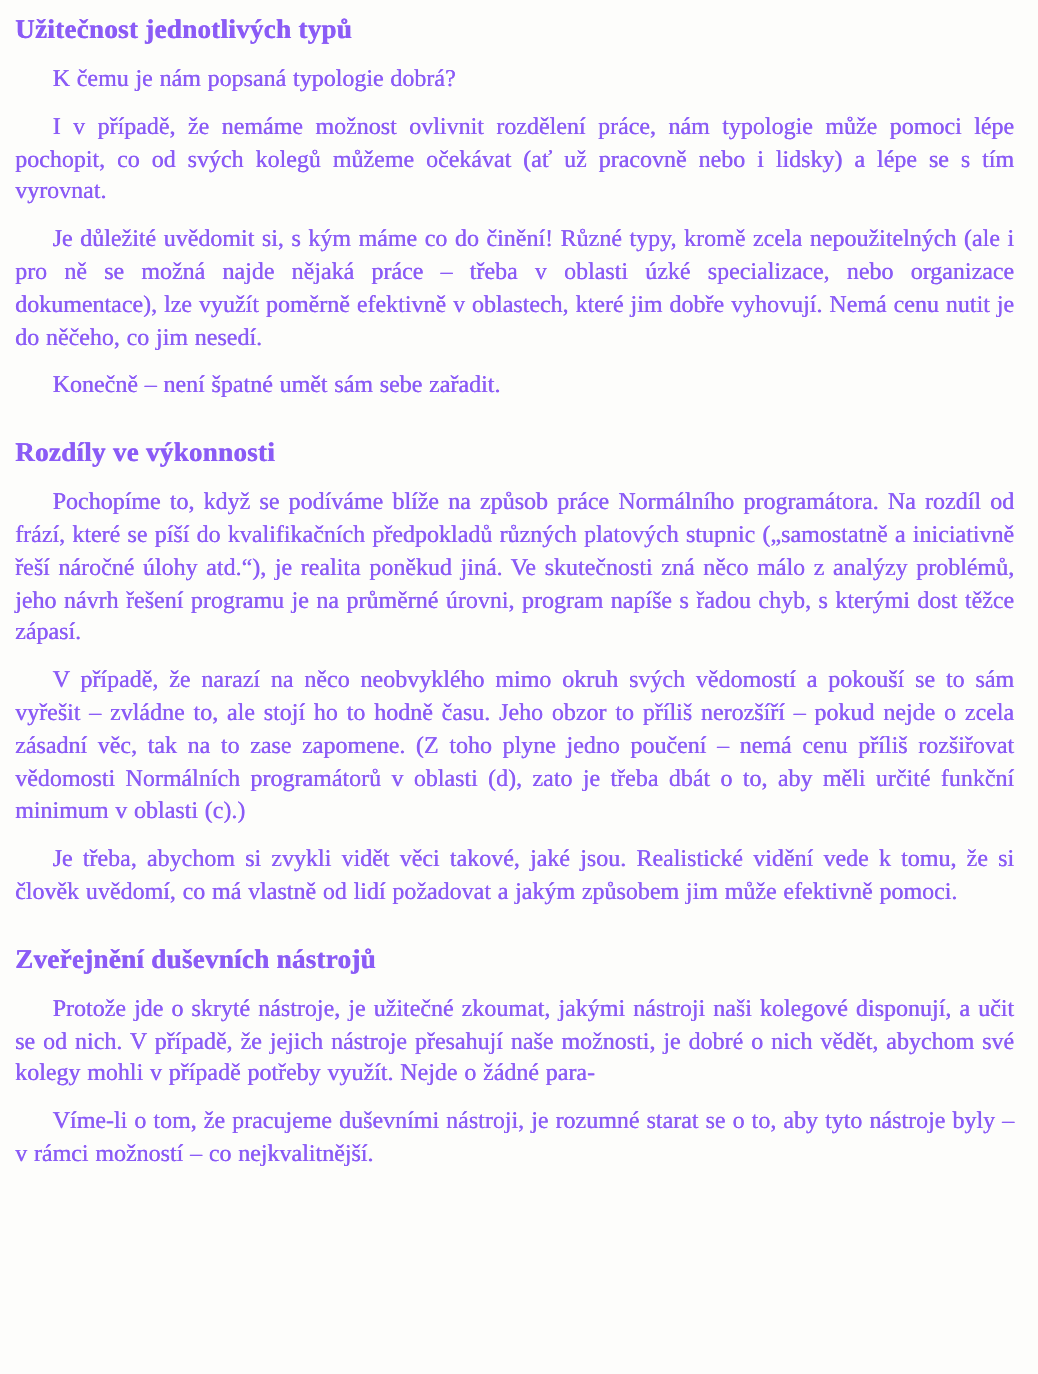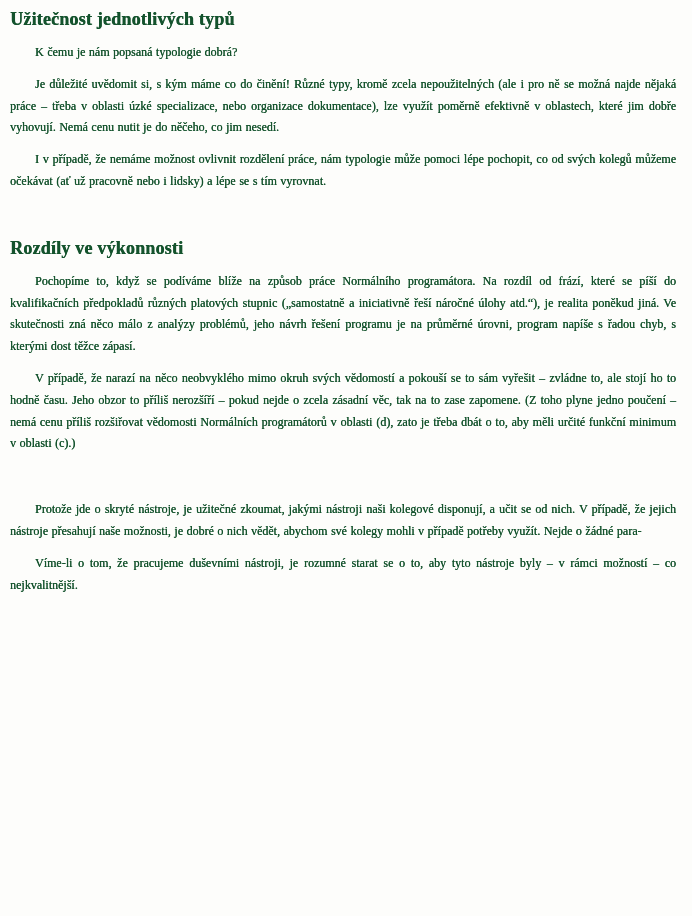--- a/index.html
+++ b/index.html
@@ -11,61 +11,64 @@
     width: 692px;
     height: 916px;
     overflow: hidden;
   }
   .page {
     box-sizing: border-box;
     width: 692px;
     height: 916px;
     padding: 8px 16px 0 10px;
     background: #fdfdfb;
-    color: #14532d;
+    color: #8b5cf6;
     font-family: "Liberation Serif", "DejaVu Serif", serif;
     
   }
   .section { margin: 0; }
-  .section + .section { margin-top: 44px; }
+  .section + .section { margin-top: 22px; }
   .heading {
     margin: 0 0 6px 0;
     font-size: 18px;
     line-height: 22px;
     font-weight: bold;
     letter-spacing: 0.2px;
     text-shadow: 0.4px 0 0 currentColor;
   }
   .para {
     margin: 10px 0 0 0;
-    font-size: 12px;
+    font-size: 16px;
     line-height: 21.8px;
     text-align: justify;
     text-indent: 25px;
     text-shadow: 0.25px 0 0 currentColor;
     word-spacing: 0.5px;
   }
   .section .para:first-of-type { margin-top: 12px; }
 </style>
 </head>
 <body>
 
 <div class="page">
 
   <section class="section">
     <h2 class="heading">Užitečnost jednotlivých typů</h2>
     <p class="para">K čemu je nám popsaná typologie dobrá?</p>
+    <p class="para">I v případě, že nemáme možnost ovlivnit rozdělení práce, nám typologie může pomoci lépe pochopit, co od svých kolegů můžeme očekávat (ať už pracovně nebo i lidsky) a lépe se s tím vyrovnat.</p>
     <p class="para">Je důležité uvědomit si, s kým máme co do činění! Různé typy, kromě zcela nepoužitelných (ale i pro ně se možná najde nějaká práce – třeba v oblasti úzké specializace, nebo organizace dokumentace), lze využít poměrně efektivně v oblastech, které jim dobře vyhovují. Nemá cenu nutit je do něčeho, co jim nesedí.</p>
-    <p class="para">I v případě, že nemáme možnost ovlivnit rozdělení práce, nám typologie může pomoci lépe pochopit, co od svých kolegů můžeme očekávat (ať už pracovně nebo i lidsky) a lépe se s tím vyrovnat.</p>
+    <p class="para">Konečně – není špatné umět sám sebe zařadit.</p>
   </section>
 
   <section class="section">
     <h2 class="heading">Rozdíly ve výkonnosti</h2>
     <p class="para">Pochopíme to, když se podíváme blíže na způsob práce Normálního programátora. Na rozdíl od frází, které se píší do kvalifikačních předpokladů různých platových stupnic („samostatně a iniciativně řeší náročné úlohy atd.“), je realita poněkud jiná. Ve skutečnosti zná něco málo z analýzy problémů, jeho návrh řešení programu je na průměrné úrovni, program napíše s řadou chyb, s kterými dost těžce zápasí.</p>
     <p class="para">V případě, že narazí na něco neobvyklého mimo okruh svých vědomostí a pokouší se to sám vyřešit – zvládne to, ale stojí ho to hodně času. Jeho obzor to příliš nerozšíří – pokud nejde o zcela zásadní věc, tak na to zase zapomene. (Z toho plyne jedno poučení – nemá cenu příliš rozšiřovat vědomosti Normálních programátorů v oblasti (d), zato je třeba dbát o to, aby měli určité funkční minimum v oblasti (c).)</p>
+    <p class="para">Je třeba, abychom si zvykli vidět věci takové, jaké jsou. Realistické vidění vede k tomu, že si člověk uvědomí, co má vlastně od lidí požadovat a jakým způsobem jim může efektivně pomoci.</p>
   </section>
 
   <section class="section">
+    <h2 class="heading">Zveřejnění duševních nástrojů</h2>
     <p class="para">Protože jde o skryté nástroje, je užitečné zkoumat, jakými nástroji naši kolegové disponují, a učit se od nich. V případě, že jejich nástroje přesahují naše možnosti, je dobré o nich vědět, abychom své kolegy mohli v případě potřeby využít. Nejde o žádné para-</p>
     <p class="para">Víme-li o tom, že pracujeme duševními nástroji, je rozumné starat se o to, aby tyto nástroje byly – v rámci možností – co nejkvalitnější.</p>
   </section>
 
 </div>
 
 </body></html>

